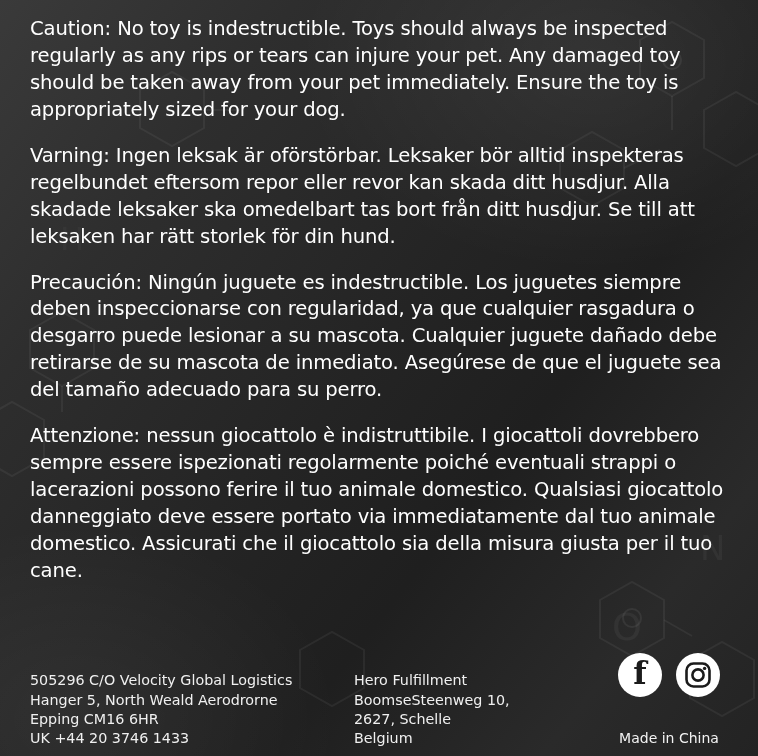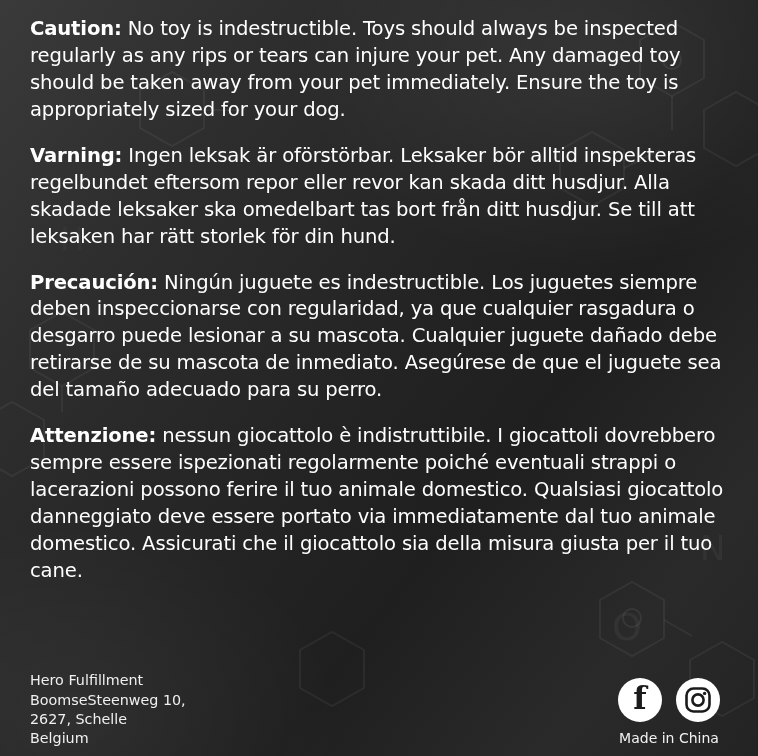--- a/index.html
+++ b/index.html
@@ -48,21 +48,21 @@
   }
   .para {
     font-size: 19.6px;
     line-height: 1.375;
     letter-spacing: -0.15px;
     margin: 0 0 19px 0;
     color: #ffffff;
     max-width: 706px;
   }
   .para b, .lead {
-    font-weight: bold;
+    font-weight: normal;
   }
   .footer {
     position: absolute;
     left: 30px;
     right: 22px;
     bottom: 8px;
     z-index: 4;
     display: flex;
     align-items: flex-end;
     justify-content: space-between;
@@ -107,20 +107,21 @@
     font-size: 31px;
     line-height: 1;
     margin-top: -3px;
     letter-spacing: 0;
   }
   .ig-glyph svg { display: block; }
   .made-in {
     font-size: 14px;
     color: #f2f2f2;
     text-align: center;
+    margin-top: 25px;
   }
 </style>
 </head>
 <body>
 
 <div id="page">
 
   <svg class="bg-molecules" viewBox="0 0 758 756" preserveAspectRatio="none">
     <g stroke="#ffffff" stroke-opacity="0.10" fill="none" stroke-width="2">
       <polygon points="640,40 672,22 704,40 704,78 672,96 640,78"></polygon>
@@ -146,20 +147,24 @@
   </svg>
 
   <div class="content">
     <p class="para"><b class="lead">Caution:</b><span> No toy is indestructible. Toys should always be inspected regularly as any rips or tears can injure your pet. Any damaged toy should be taken away from your pet immediately. Ensure the toy is appropriately sized for your dog.</span></p>
     <p class="para"><b class="lead">Varning:</b><span> Ingen leksak är oförstörbar. Leksaker bör alltid inspekteras regelbundet eftersom repor eller revor kan skada ditt husdjur. Alla skadade leksaker ska omedelbart tas bort från ditt husdjur. Se till att leksaken har rätt storlek för din hund.</span></p>
     <p class="para"><b class="lead">Precaución:</b><span> Ningún juguete es indestructible. Los juguetes siempre deben inspeccionarse con regularidad, ya que cualquier rasgadura o desgarro puede lesionar a su mascota. Cualquier juguete dañado debe retirarse de su mascota de inmediato. Asegúrese de que el juguete sea del tamaño adecuado para su perro.</span></p>
     <p class="para"><b class="lead">Attenzione:</b><span> nessun giocattolo è indistruttibile. I giocattoli dovrebbero sempre essere ispezionati regolarmente poiché eventuali strappi o lacerazioni possono ferire il tuo animale domestico. Qualsiasi giocattolo danneggiato deve essere portato via immediatamente dal tuo animale domestico. Assicurati che il giocattolo sia della misura giusta per il tuo cane.</span></p>
   </div>
 
   <div class="footer">
+    <div class="addr-col first">505296 C/O Velocity Global Logistics
+Hanger 5, North Weald Aerodrorne
+Epping CM16 6HR
+UK +44 20 3746 1433</div>
     <div class="addr-col second">Hero Fulfillment
 BoomseSteenweg 10,
 2627, Schelle
 Belgium</div>
     <div class="social-block">
       <div class="social-icons">
         <div class="icon-circle">
           <span class="fb-glyph">f</span>
         </div>
         <div class="icon-circle ig-glyph">

